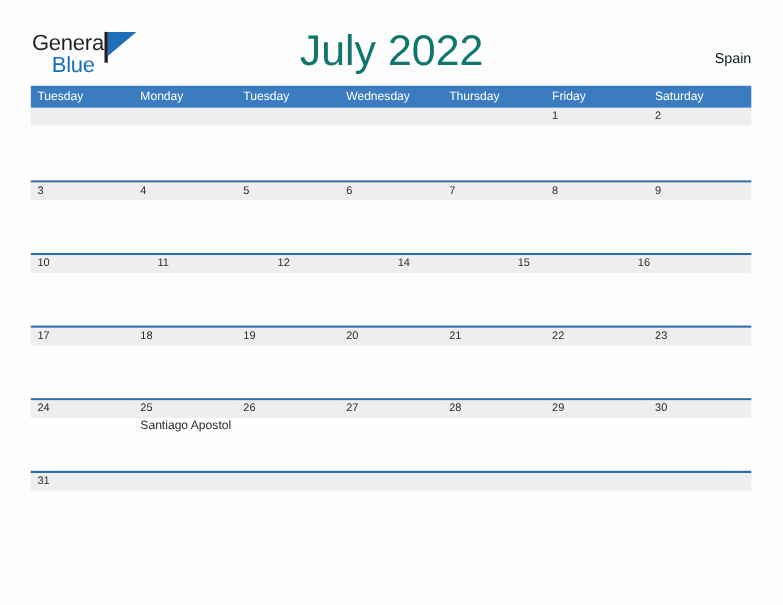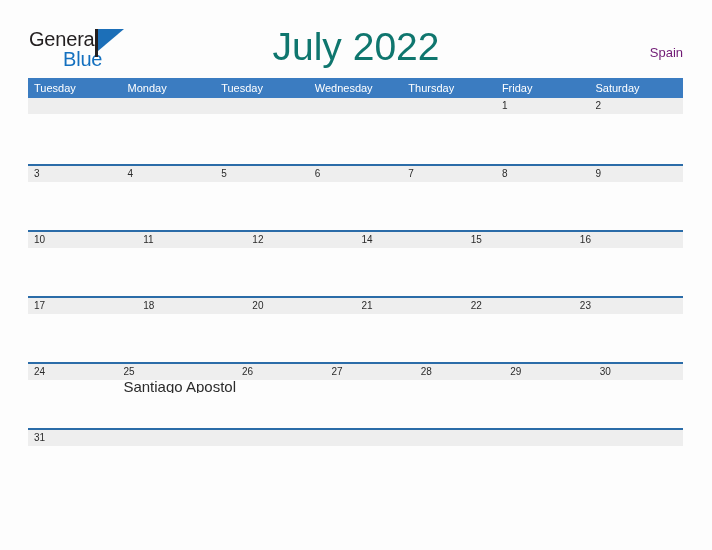--- a/index.html
+++ b/index.html
@@ -41,21 +41,20 @@
   }
   .logo-blue {
     position: absolute;
     left: 18px;
     top: 20px;
     font-size: 20px;
     color: #1470bf;
     letter-spacing: -0.2px;
     line-height: 22px;
     white-space: nowrap;
-    margin-left: 16px;
   }
   .logo-flag {
     position: absolute;
     left: 66px;
     top: 1px;
     width: 30px;
     height: 28px;
   }
   .logo-flag .pole {
     position: absolute;
@@ -85,21 +84,21 @@
     color: #0f766e;
     font-weight: normal;
     line-height: 34px;
   }
 
   .cal-region {
     position: absolute;
     right: 29px;
     top: 45px;
     font-size: 13px;
-    color: #701a75;
+    color: #0f172a;
     line-height: 16px;
   }
 
   
   .calendar {
     position: absolute;
     left: 28px;
     top: 78px;
     width: 655px;
   }
@@ -157,21 +156,21 @@
     color: #2b2b2b;
     display: block;
     height: 16px;
   }
   .day-events {
     position: relative;
     z-index: 1;
     margin-top: 1px;
   }
   .event {
-    font-size: 15px;
+    font-size: 11px;
     line-height: 12px;
     color: #2b2b2b;
     white-space: nowrap;
     overflow: hidden;
   }
   .day-cell.empty .day-num { color: transparent; }
 </style>
 </head>
 <body>
 
@@ -302,20 +301,24 @@
           <div class="day-cell">
             <div class="num-band"></div>
             <span class="day-num">17</span>
           </div>
           <div class="day-cell">
             <div class="num-band"></div>
             <span class="day-num">18</span>
           </div>
           <div class="day-cell">
             <div class="num-band"></div>
+            <span class="day-num">19</span>
+          </div>
+          <div class="day-cell">
+            <div class="num-band"></div>
             <span class="day-num">20</span>
           </div>
           <div class="day-cell">
             <div class="num-band"></div>
             <span class="day-num">21</span>
           </div>
           <div class="day-cell">
             <div class="num-band"></div>
             <span class="day-num">22</span>
           </div>

